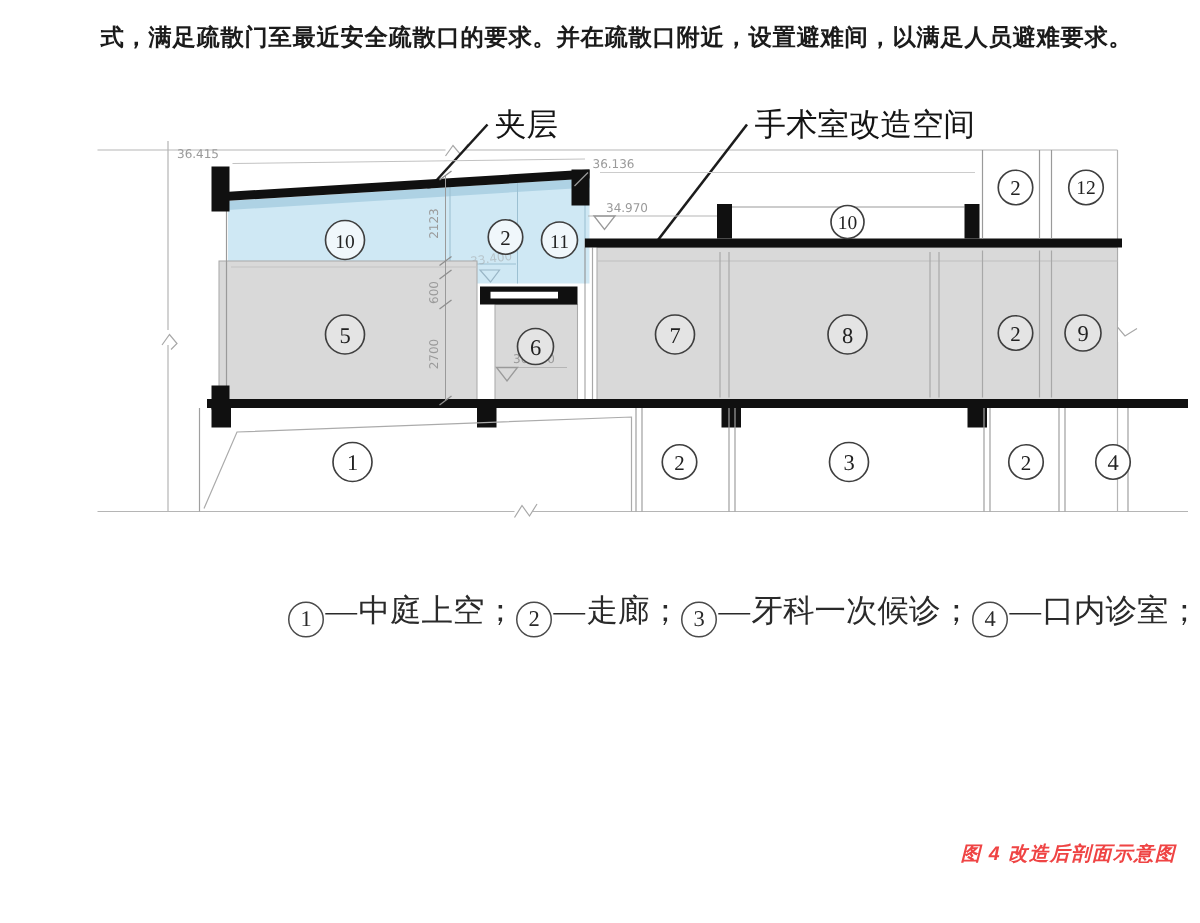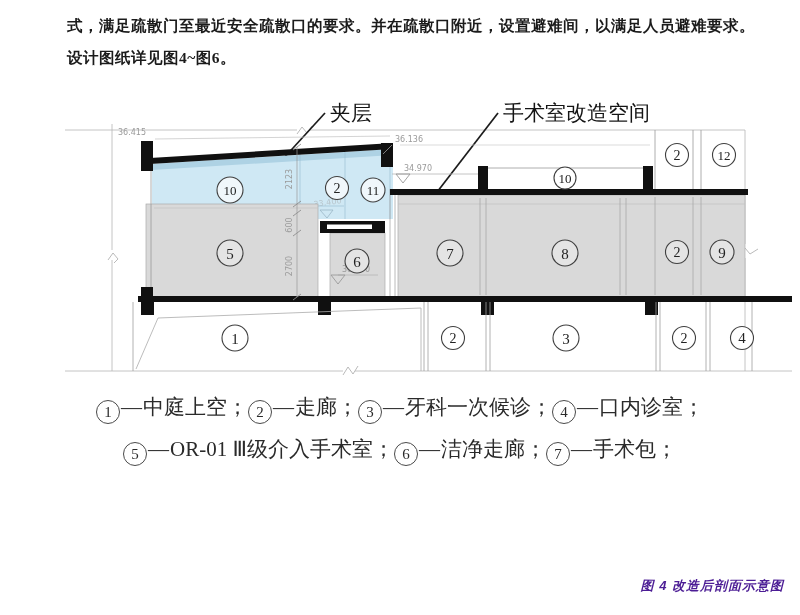--- a/index.html
+++ b/index.html
@@ -6,49 +6,48 @@
   body{
     width:800px;height:615px;position:relative;background:#ffffff;overflow:hidden;
     font-family:"Liberation Sans",sans-serif;
   }
   .para{
     position:absolute;top:10px;left:67px;right:10px;
     font-size:15.5px;line-height:32px;color:#1b1b1b;font-weight:600;
     letter-spacing:0.5px;
     font-family:Liberation Serif, serif;
   }
-  .diagram-wrap{position:absolute;left:0;top:94px;width:800px;height:312px;}
+  .diagram-wrap{position:absolute;left:0;top:64px;width:800px;height:312px;}
   .legend{
-    position:absolute;top:386px;left:0;width:800px;text-align:center;
+    position:absolute;top:386px;left:0;width:800px;text-align:right;
     font-family:"Liberation Serif",serif;color:#2a2a2a;font-size:21px;
   }
   .legend-line{height:42px;line-height:42px;white-space:nowrap;}
   .litem{display:inline-block;}
   .lnum{
     display:inline-flex;align-items:center;justify-content:center;
     width:22px;height:22px;border:1.3px solid #4a4a4a;border-radius:50%;
     font-size:15px;vertical-align:-3px;background:#fff;
   }
   .lnum.w2{font-size:12.5px;letter-spacing:-0.5px;}
   .ldash{margin:0 1px;}
   .caption{
-    position:absolute;top:577px;right:16px;
+    position:absolute;top:560px;right:16px;
     font-family:"Liberation Sans",sans-serif;font-size:13px;font-weight:bold;
-    font-style:italic;color:#4c1d95;letter-spacing:1px;
+    font-style:italic;color:#ef4444;letter-spacing:1px;
   }
   svg text.dim{font-family:"DejaVu Sans",sans-serif;fill:#9a9a9a;font-size:8px;}
   svg text.callout{font-family:"Liberation Serif",serif;fill:#141414;font-size:21px;}
   svg text.cnum{font-family:"Liberation Serif",serif;fill:#222;}
 </style>
 </head>
 <body>
 
 <div class="para">
   <div>式，满足疏散门至最近安全疏散口的要求。并在疏散口附近，设置避难间，以满足人员避难要求。</div>
-  <div>设计图纸详见图4~图6。</div>
 </div>
 
 <div class="diagram-wrap">
 <svg width="800" height="312" viewBox="0 0 800 312">
 
   <g stroke="#b5b5b5" stroke-width="0.8" fill="none">
     <path d="M65,36 H297 m12,0 H745"></path>
     <path d="M297,40 l5,-7 l5,6 l5,-7" stroke="#a8a8a8"></path>
     <path d="M112,30 V156 m0,10 V277"></path>
     <path d="M108,166 l5,-7 l5,6 l-4,4" stroke="#a8a8a8"></path>
@@ -249,18 +248,15 @@
       <text class="cnum" x="742" y="249" text-anchor="middle" font-size="15">4</text>
     </g>
   </g>
 </svg>
 </div>
 
 <div class="legend">
   <div class="legend-line">
     <span class="litem"><span class="lnum">1</span><span class="ldash">—</span><span>中庭上空</span><span>；</span></span><span class="litem"><span class="lnum">2</span><span class="ldash">—</span><span>走廊</span><span>；</span></span><span class="litem"><span class="lnum">3</span><span class="ldash">—</span><span>牙科一次候诊</span><span>；</span></span><span class="litem"><span class="lnum">4</span><span class="ldash">—</span><span>口内诊室</span><span>；</span></span>
   </div>
-  <div class="legend-line">
-    <span class="litem"><span class="lnum">5</span><span class="ldash">—</span><span>OR-01 Ⅲ级介入手术室</span><span>；</span></span><span class="litem"><span class="lnum">6</span><span class="ldash">—</span><span>洁净走廊</span><span>；</span></span><span class="litem"><span class="lnum">7</span><span class="ldash">—</span><span>手术包</span><span>；</span></span>
-  </div>
 </div>
 
 <div class="caption">图 4 改造后剖面示意图</div>
 
 </body></html>

